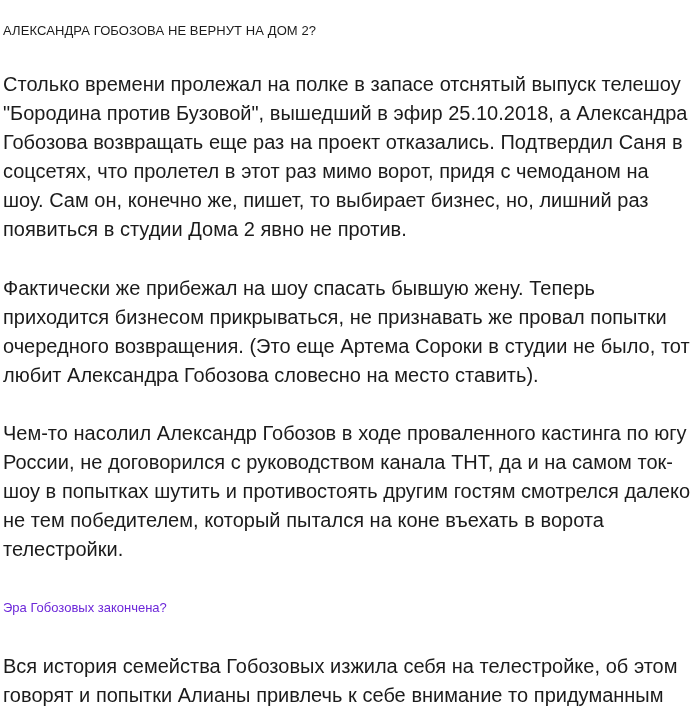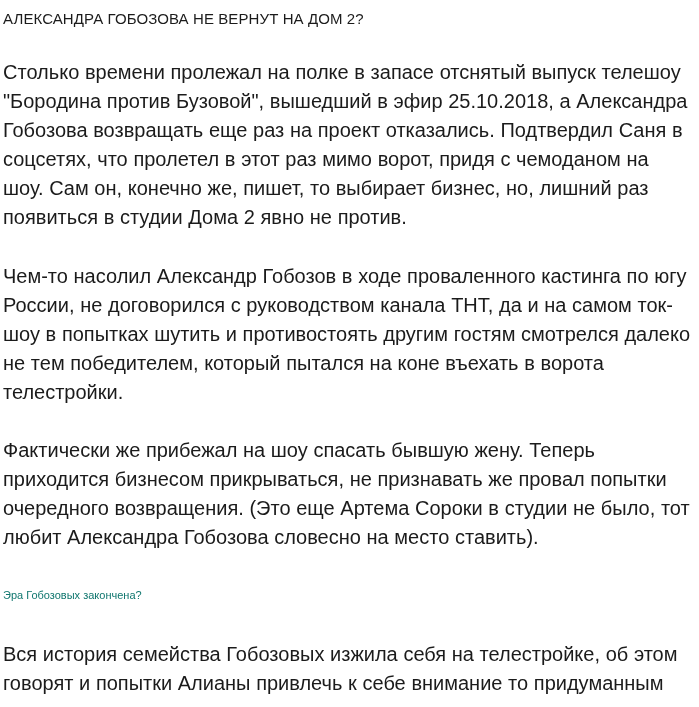--- a/index.html
+++ b/index.html
@@ -15,68 +15,68 @@
     font-family: "Liberation Sans", sans-serif;
     color: #1b1b1b;
     -webkit-font-smoothing: antialiased;
   }
   #article {
     padding: 9px 6px 0 3px;
     box-sizing: border-box;
     width: 699px;
   }
   .headline {
-    font-size: 15px;
+    font-size: 13px;
     line-height: 20px;
     font-weight: 400;
     color: #1b1b1b;
     letter-spacing: 0.1px;
-    margin: 0 0 29px 0;
+    margin: 12px 0 29px 0;
     white-space: nowrap;
   }
   .para {
     font-size: 20px;
     line-height: 29.1px;
     font-weight: 400;
     color: #1b1b1b;
     margin: 0 0 29px 0;
     text-align: left;
     max-width: 690px;
     word-spacing: 0.1px;
   }
   .para.tight {
     margin-bottom: 0;
   }
   .subhead {
-    font-size: 11px;
+    font-size: 13px;
     line-height: 29.1px;
     font-weight: 400;
-    color: #0f766e;
+    color: #6d28d9;
     margin: 0 0 29px 0;
   }
   .byline {
     font-size: 15.5px;
     line-height: 29.1px;
     font-weight: 400;
     color: #1b1b1b;
     margin: 0;
   }
 </style>
 </head>
 <body>
 
 <div id="article">
 
   <h1 class="headline">АЛЕКСАНДРА ГОБОЗОВА НЕ ВЕРНУТ НА ДОМ 2?</h1>
 
   <p class="para">Столько времени пролежал на полке в запасе отснятый выпуск телешоу "Бородина против Бузовой", вышедший в эфир 25.10.2018, а Александра Гобозова возвращать еще раз на проект отказались. Подтвердил Саня в соцсетях, что пролетел в этот раз мимо ворот, придя с чемоданом на шоу. Сам он, конечно же, пишет, то выбирает бизнес, но, лишний раз появиться в студии Дома 2 явно не против.</p>
 
+  <p class="para">Фактически же прибежал на шоу спасать бывшую жену. Теперь приходится бизнесом прикрываться, не признавать же провал попытки очередного возвращения. (Это еще Артема Сороки в студии не было, тот любит Александра Гобозова словесно на место ставить).</p>
+
   <p class="para">Чем-то насолил Александр Гобозов в ходе проваленного кастинга по югу России, не договорился с руководством канала ТНТ, да и на самом ток-шоу в попытках шутить и противостоять другим гостям смотрелся далеко не тем победителем, который пытался на коне въехать в ворота телестройки.</p>
-
-  <p class="para">Фактически же прибежал на шоу спасать бывшую жену. Теперь приходится бизнесом прикрываться, не признавать же провал попытки очередного возвращения. (Это еще Артема Сороки в студии не было, тот любит Александра Гобозова словесно на место ставить).</p>
 
   <p class="subhead">Эра Гобозовых закончена?</p>
 
   <p class="para tight">Вся история семейства Гобозовых изжила себя на телестройке, об этом говорят и попытки Алианы привлечь к себе внимание то придуманным поклонником за периметром, наличие которого сочинили домовские журналисты. То темами с другими парами, все попытки Али влезть в которые дальше обсуждений не идут. Раз уж на проекте сейчас требуется "экшен", то Гобозовы уже не способны его дать? Остается только бизнесом прикрываться?</p>
 
   <p class="byline">Автор: Наталья Борушко-Юданова</p>
 
 </div>
 
 </body></html>

